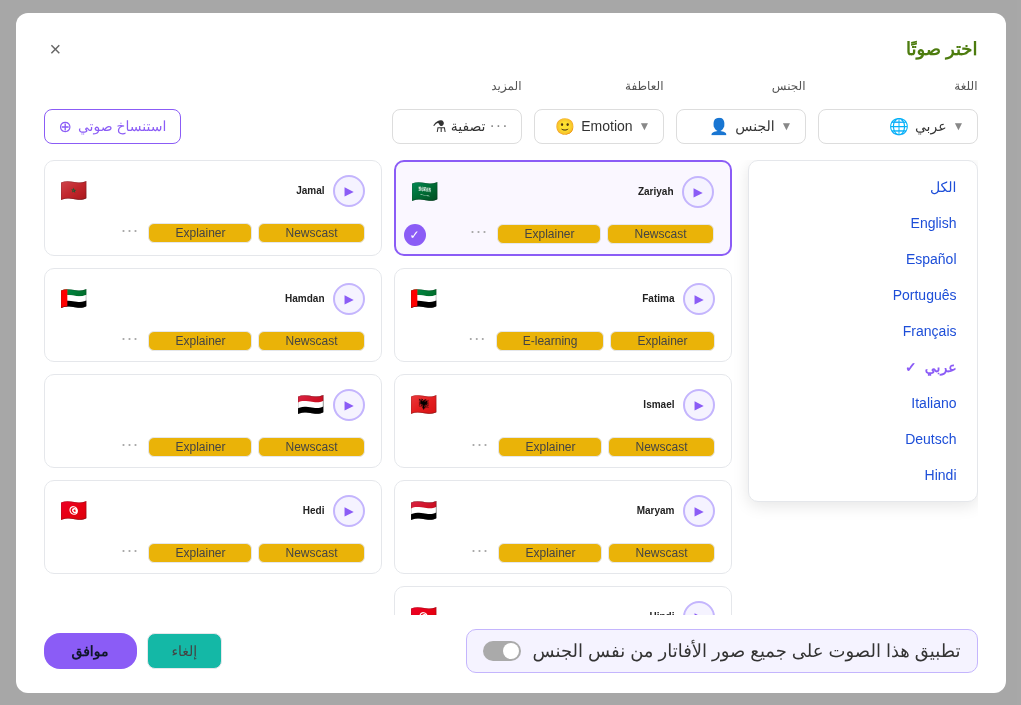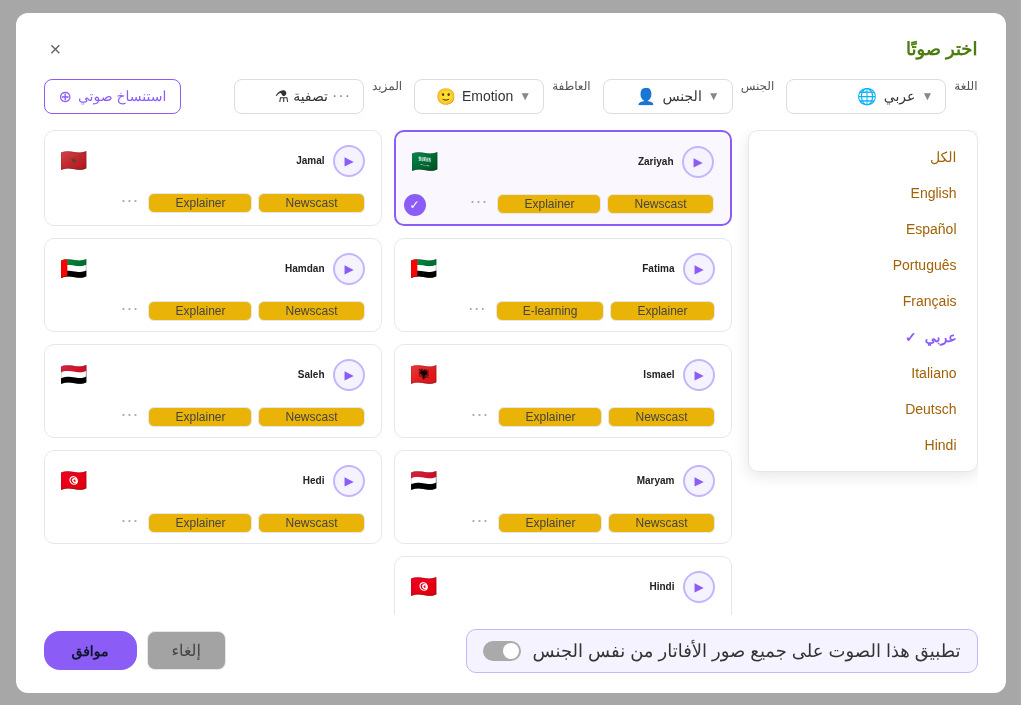--- a/index.html
+++ b/index.html
@@ -54,21 +54,22 @@
     }
     .filters-row {
       display: flex;
       align-items: flex-end;
       gap: 12px;
       margin-bottom: 16px;
       direction: rtl;
     }
     .filter-group {
       display: flex;
-      gap: 8px;
+      flex-direction: column;
+      gap: 16px;
     }
     .filter-label {
       font-size: 12px;
       color: #555;
       text-align: right;
     }
     .filter-select {
       border: 1px solid #ddd;
       border-radius: 8px;
       padding: 7px 12px;
@@ -129,21 +130,21 @@
       min-width: 230px;
       box-shadow: 0 4px 16px rgba(0,0,0,0.10);
       padding: 8px 0;
       z-index: 10;
       direction: rtl;
       height: fit-content;
     }
     .dropdown-item {
       padding: 10px 20px;
       font-size: 14px;
-      color: #a16207;
+      color: #1d4ed8;
       cursor: pointer;
       display: flex;
       align-items: center;
       gap: 8px;
     }
     .dropdown-item.selected {
       color: #8b5cf6;
       font-weight: 600;
     }
     .check-icon {
@@ -284,24 +285,24 @@
       right: 2px;
       transition: right 0.2s;
     }
     .footer-right {
       display: flex;
       gap: 10px;
       direction: rtl;
     }
     .cancel-btn {
       border: 1px solid #e5e7eb;
-      background: #a3a3a3;
+      background: #14b8a6;
       border-radius: 8px;
       padding: 9px 24px;
-      font-size: 16px;
+      font-size: 14px;
       color: #444;
       cursor: pointer;
     }
     .confirm-btn {
       background: #8b5cf6;
       border: none;
       border-radius: 16px;
       padding: 9px 28px;
       font-size: 14px;
       color: #0f172a;
@@ -489,21 +490,20 @@
               <span class="tag">Explainer</span>
       <span class="tag-more">···</span>
     </div>
 
   </div>
           <div class="voice-card">
     <div class="voice-card-header">
       <div class="play-btn">
         <span class="play-icon">▶</span>
       </div>
-      <span class="voice-name">Saleh</span>
       <span class="flag">🇾🇪</span>
     </div>
     <div class="voice-tags">
       <span class="tag">Newscast</span>
               <span class="tag">Explainer</span>
       <span class="tag-more">···</span>
     </div>
 
   </div>
           <div class="voice-card">

